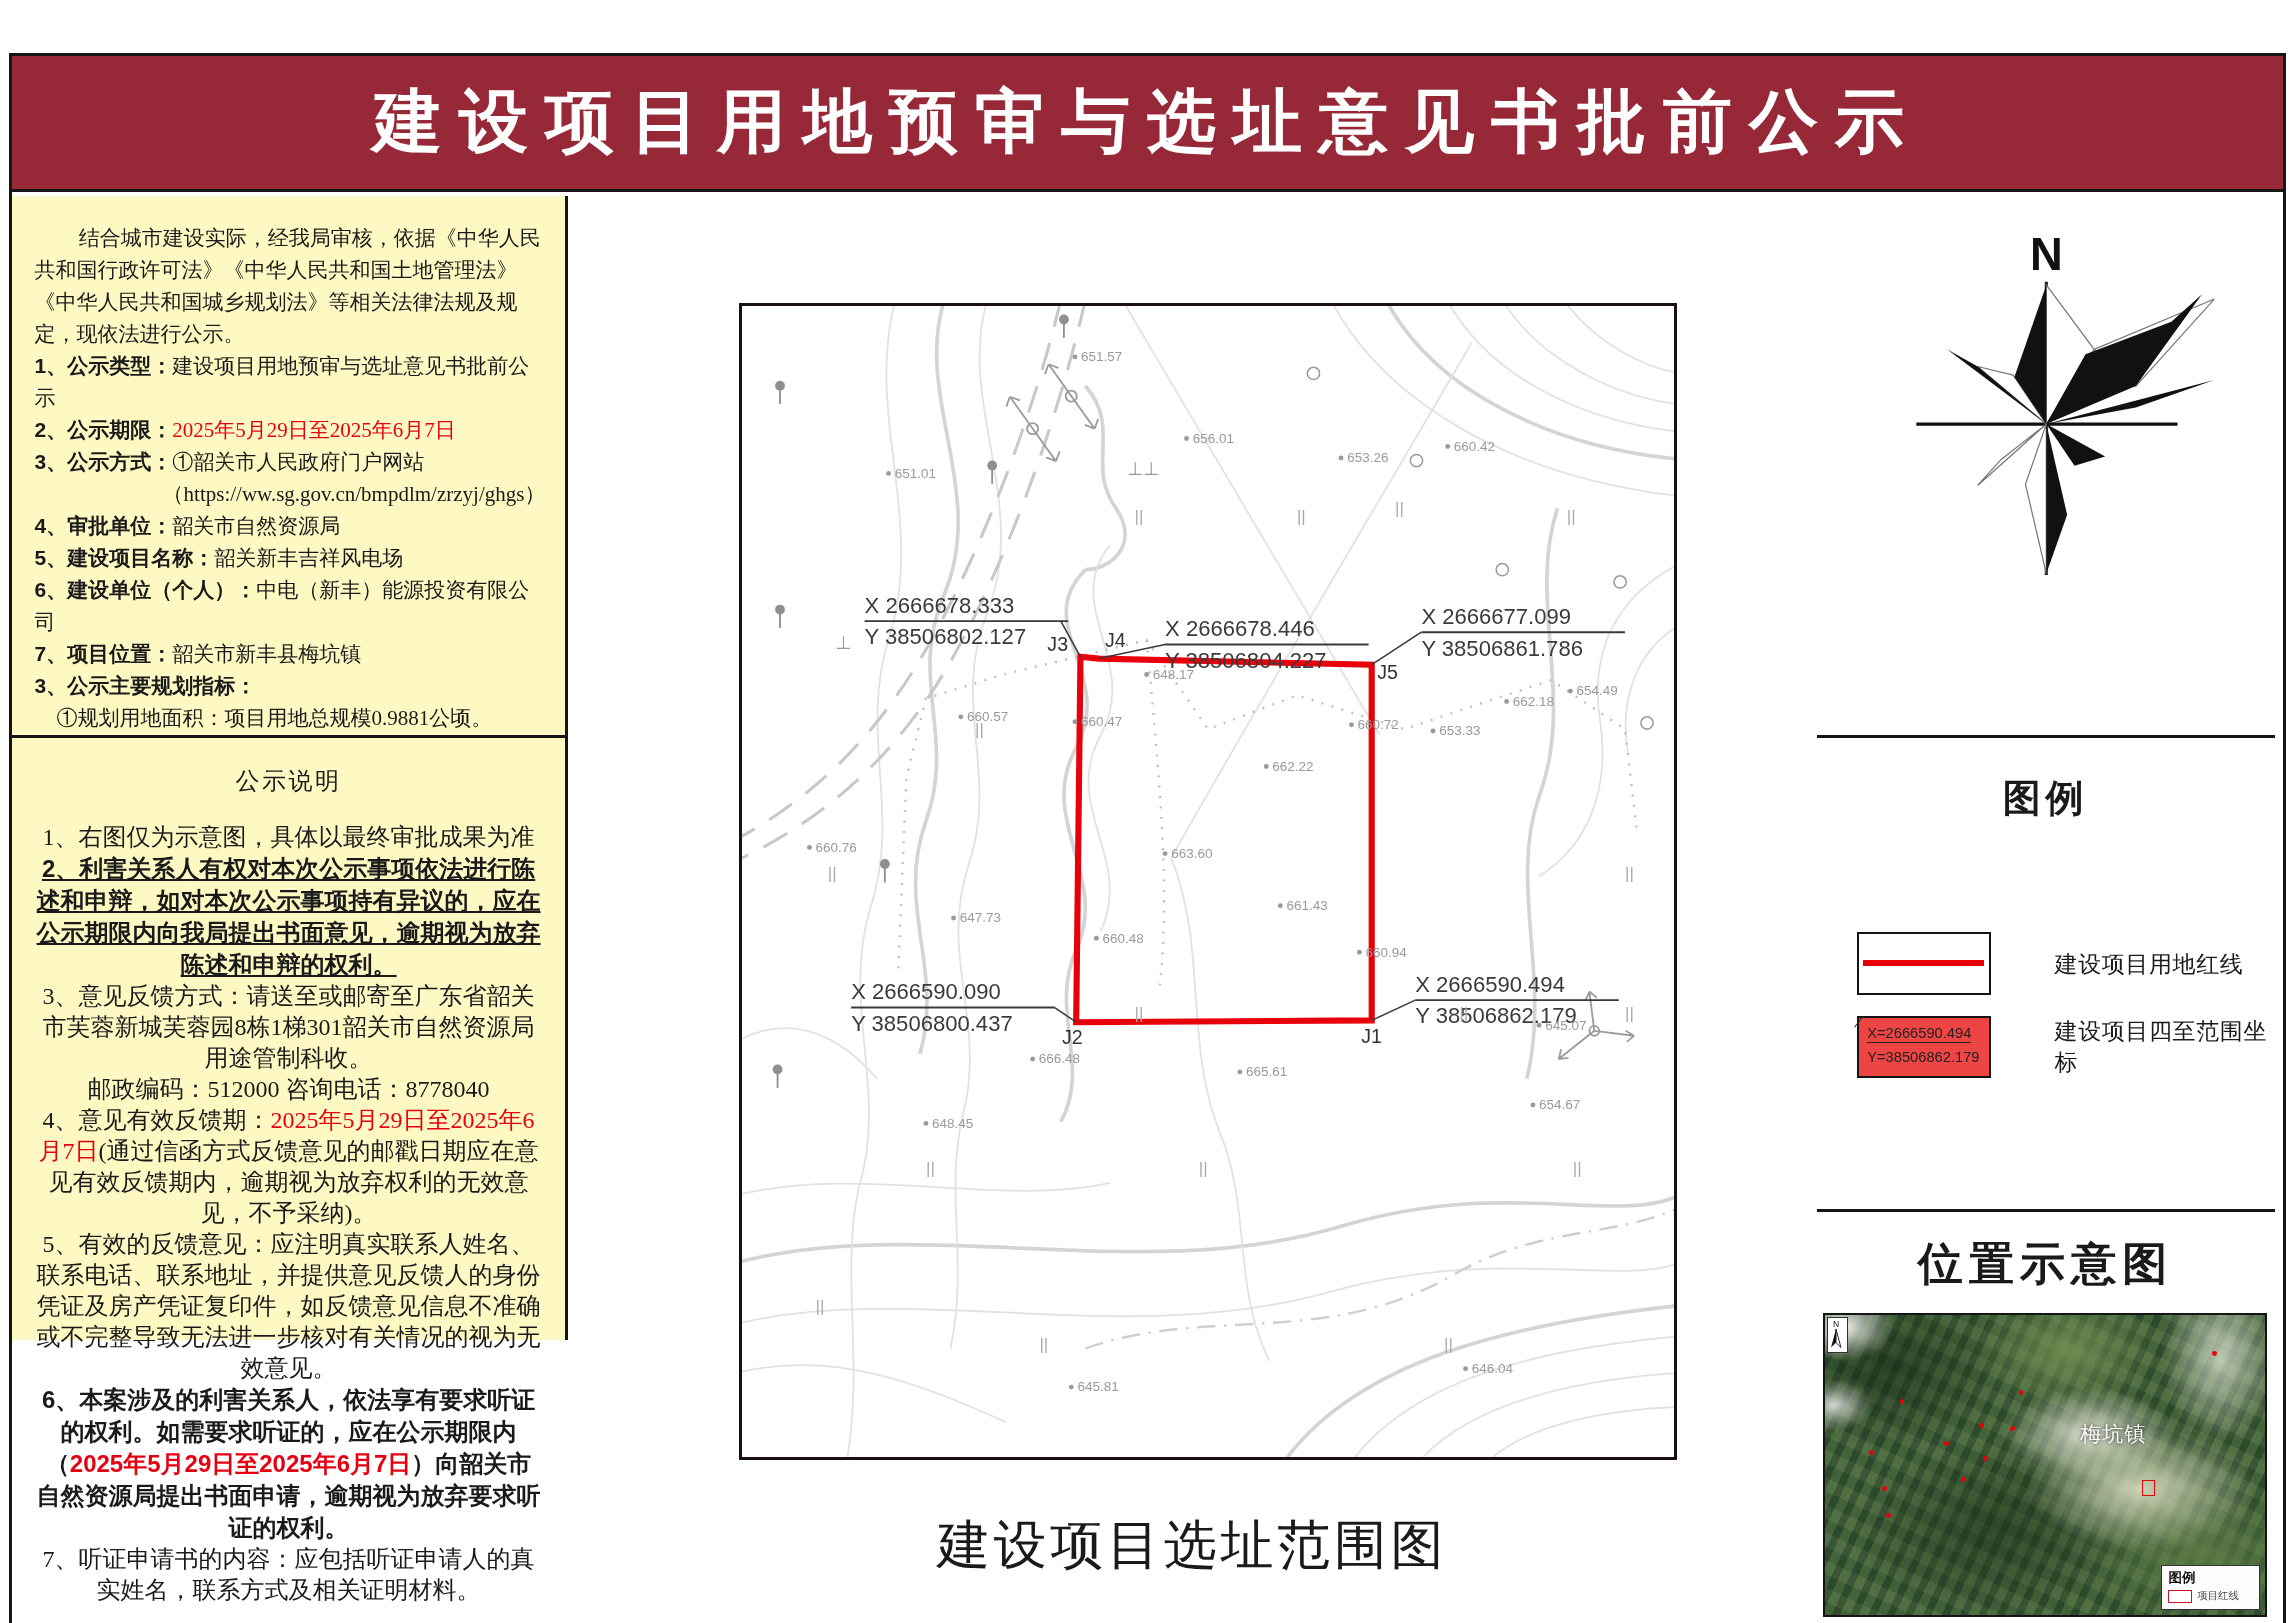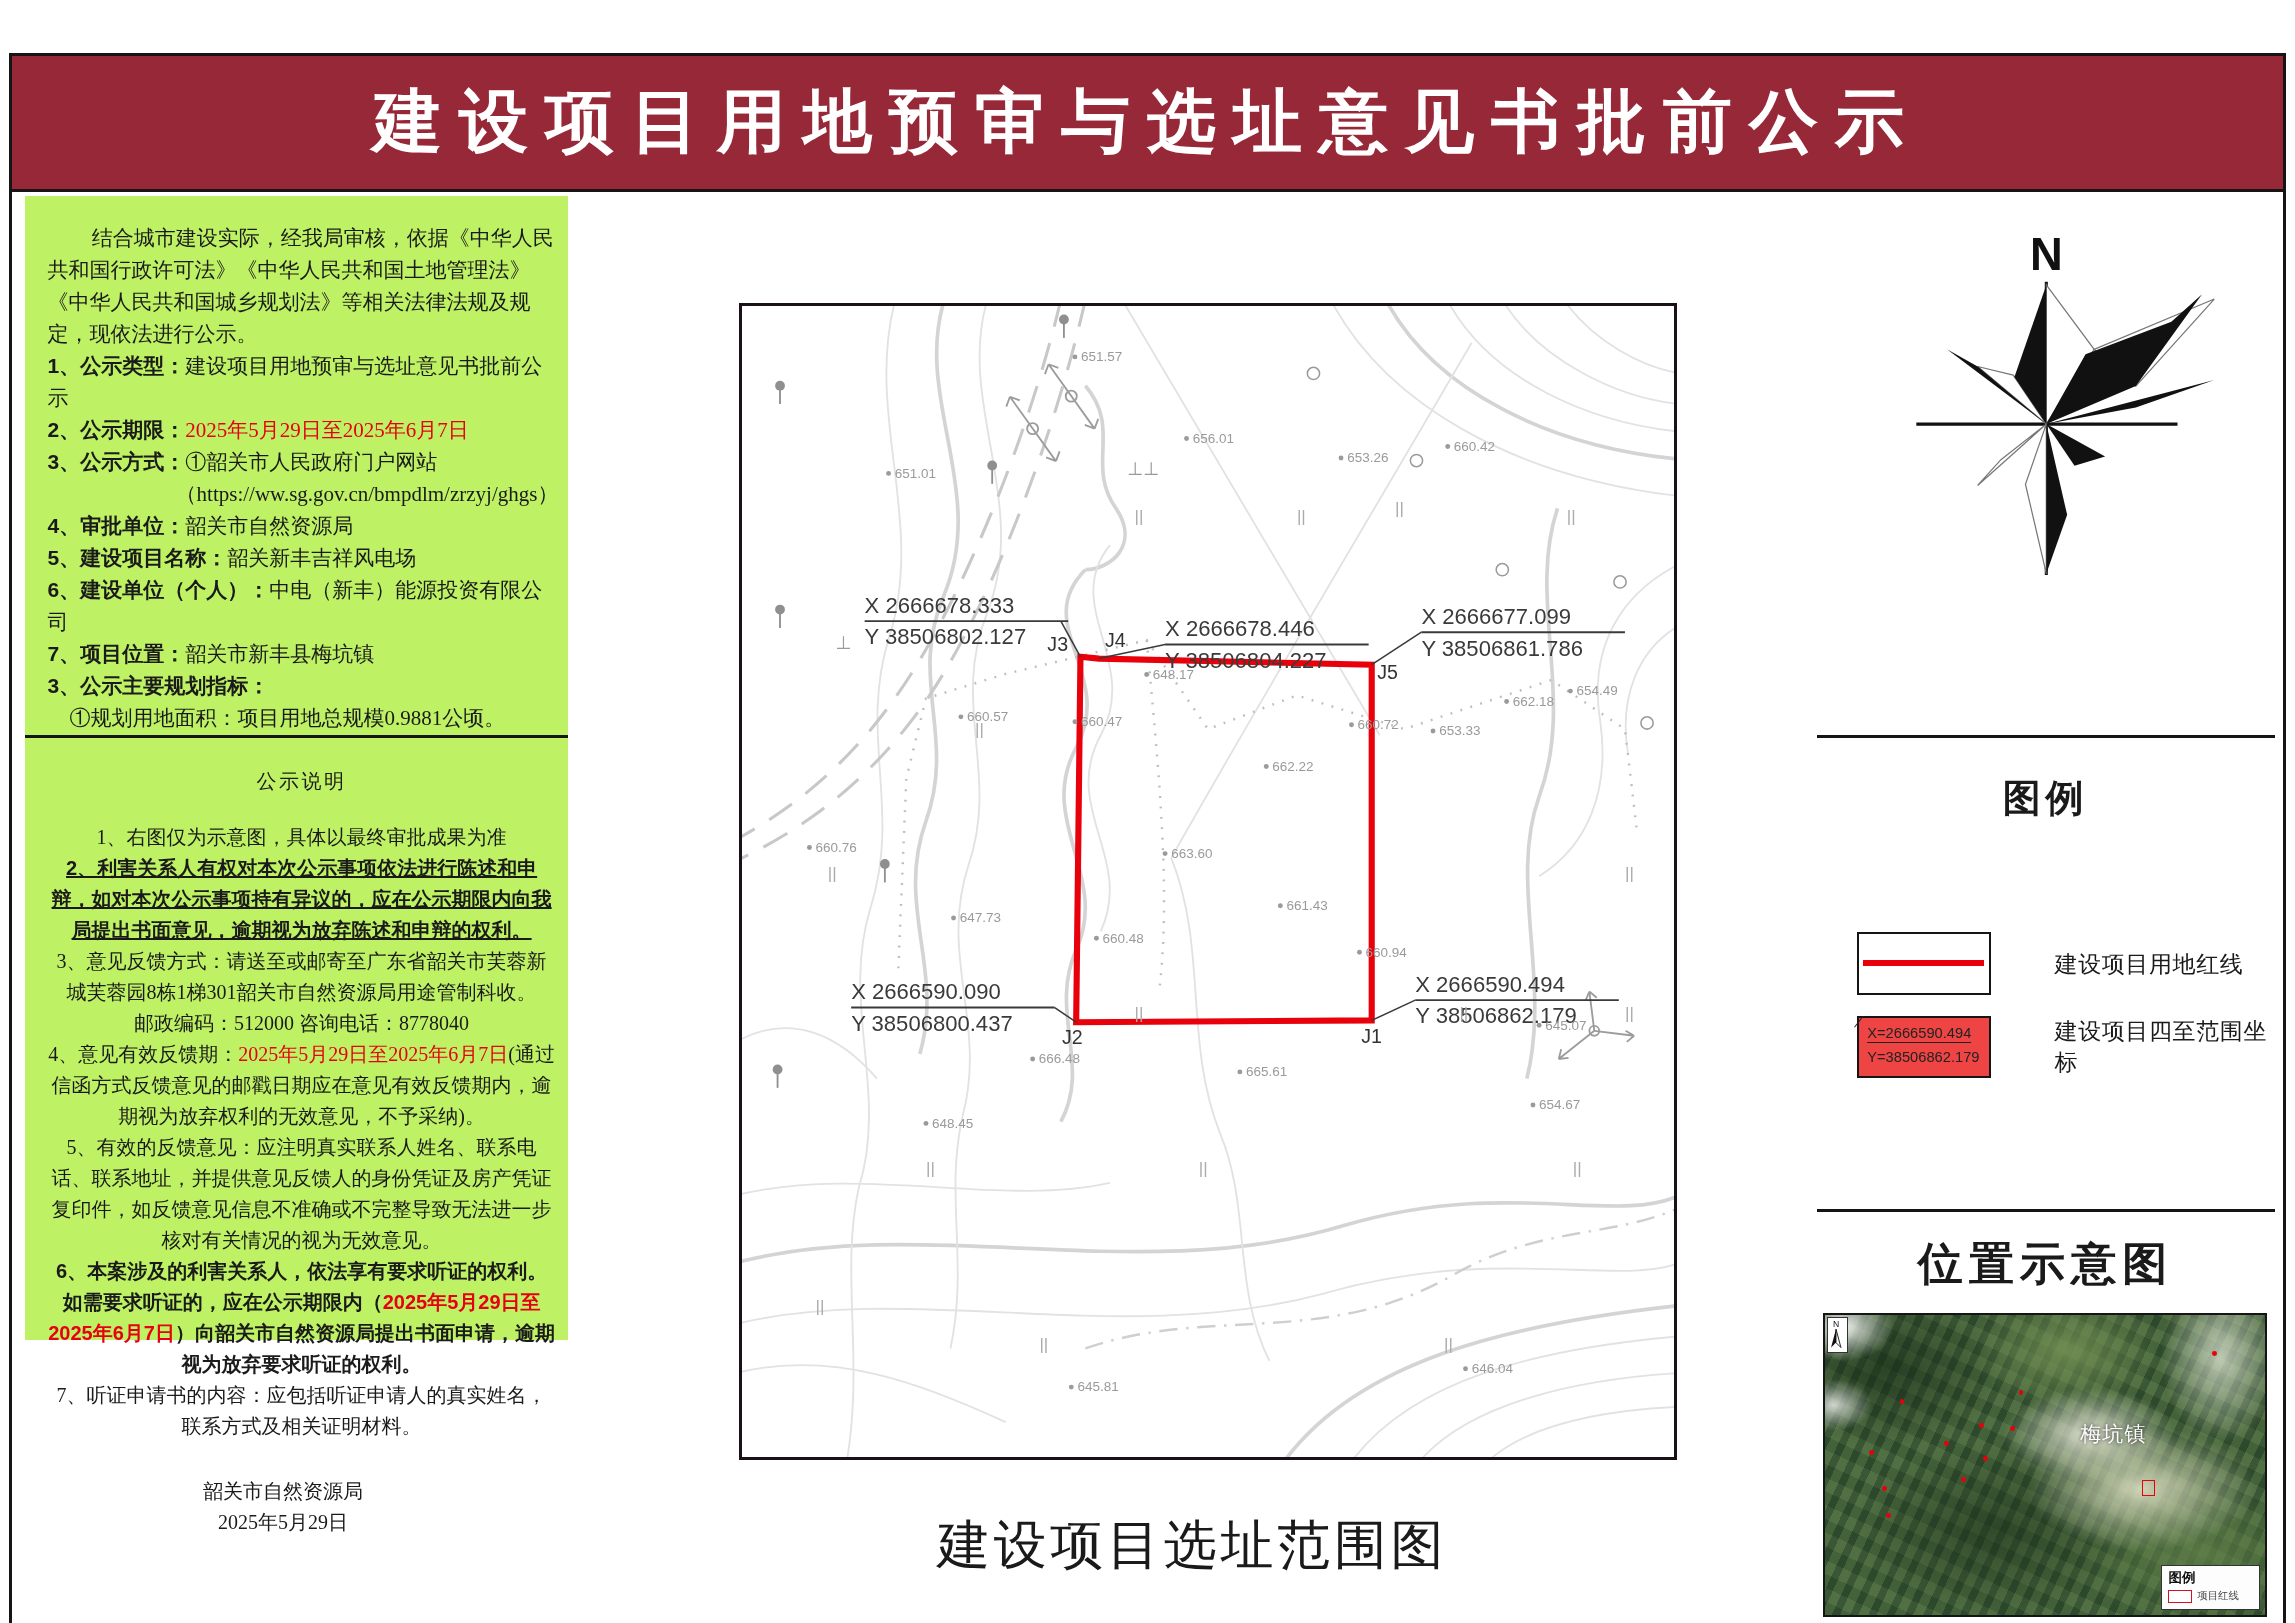--- a/index.html
+++ b/index.html
@@ -6,27 +6,27 @@
   .page{position:relative;width:2295px;height:1623px;background:#fff;
         font-family:"Liberation Serif",serif;color:#1a1a1a;overflow:hidden;margin-top:44px;}
   .frame{position:absolute;left:8.6px;top:8.6px;width:2271px;height:1572px;border:3.7px solid #151515;}
 
   
   .banner{position:absolute;left:0;top:0;width:100%;height:136px;background:#962837;
           border-bottom:3.7px solid #151515;box-sizing:border-box;display:flex;align-items:center;justify-content:center;}
   .banner h1{margin:0;color:#fff;font-size:69px;font-weight:bold;letter-spacing:17px;font-family:"Liberation Serif",serif;}
 
   
-  .leftcol{position:absolute;left:13px;top:140px;width:553px;height:1144px;background:#bef264;
+  .leftcol{position:absolute;left:0;top:140px;width:553px;height:1144px;background:#fef9c3;
            border-right:3.7px solid #151515;box-sizing:content-box;}
   .block1{position:absolute;left:0;top:0;width:100%;height:542px;border-bottom:3.1px solid #151515;
           box-sizing:border-box;padding:26px 22px 0 23px;}
   .block2{position:absolute;left:0;top:545px;width:100%;bottom:0;box-sizing:border-box;padding:22px 22px 0 23px;}
   .leftcol p{margin:0;font-size:21px;line-height:32px;}
-  .block2 p{font-size:20px;line-height:31px;text-align:center;}
+  .block2 p{font-size:24px;line-height:31px;text-align:center;}
   .intro{text-indent:2.1em;}
   .lbl{font-weight:bold;font-family:"Liberation Sans",sans-serif;}
   .red{color:#e60012;}
   .ind1{margin-left:128px !important;}
   .ind2{margin-left:22px !important;}
   .notes-title{text-align:center;font-size:22px;margin:3.7px 0 24.5px 0 !important;letter-spacing:2.5px;}
   .bold-ul{font-weight:bold;text-decoration:underline;font-family:"Liberation Sans",sans-serif;}
   .boldp{font-weight:bold;font-family:"Liberation Sans",sans-serif;}
   .sig{ text-align:right;margin-right:37px !important;}
 

